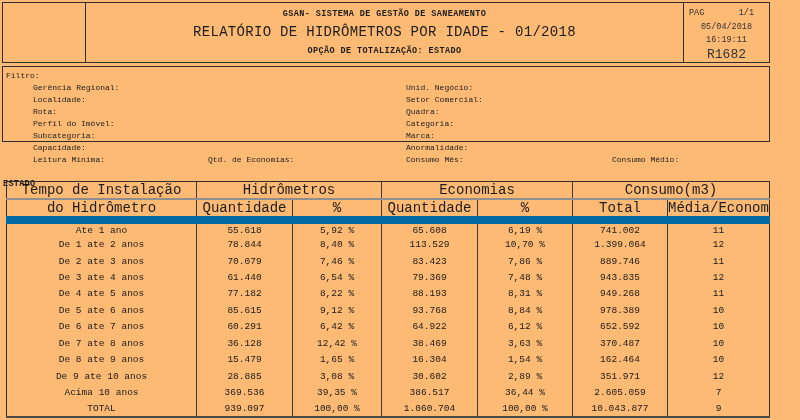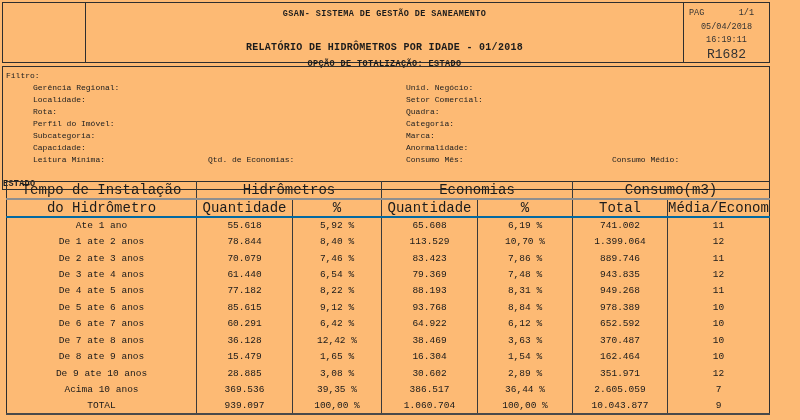--- a/index.html
+++ b/index.html
@@ -5,46 +5,46 @@
   * { margin:0; padding:0; box-sizing:border-box; }
   html,body { background:#fff; }
   body { width:800px; height:420px; font-family:"Liberation Mono","DejaVu Sans Mono",monospace; color:#1c1c1c; }
   .page { position:relative; width:800px; height:420px; background:#fdba74; overflow:hidden; }
 
   
   .header-box { position:absolute; left:2px; top:2px; width:768px; height:61px; border:1px solid #2e2e2e; display:flex; }
   .hb-left { width:83px; border-right:1px solid #2e2e2e; }
   .hb-center { flex:1; text-align:center; padding-top:6px; }
   .hb-title1 { font-size:8.5px; font-weight:bold; letter-spacing:0.4px; }
-  .hb-title2 { font-size:10px; font-weight:bold; margin-top:23px; letter-spacing:0.3px; }
+  .hb-title2 { font-size:14px; font-weight:normal; margin-top:5px; letter-spacing:0.3px; }
   .hb-title3 { font-size:8.5px; font-weight:bold; margin-top:6px; letter-spacing:0.4px; }
   .hb-right { width:86px; border-left:1px solid #2e2e2e; font-size:8.5px; color:#333; padding-top:4px; line-height:13.5px; text-align:center; }
   .pag-line { display:flex; justify-content:space-between; padding:0 15px 0 5px; }
   .rcode { font-size:13px; }
 
   
-  .filter-box { position:absolute; left:2px; top:66px; width:768px; height:124px; border:1px solid #2e2e2e; font-size:8px; color:#222; padding:3px 0 0 3px; }
+  .filter-box { position:absolute; left:2px; top:66px; width:768px; height:76px; border:1px solid #2e2e2e; font-size:8px; color:#222; padding:3px 0 0 3px; }
   .filtro-label { height:12px; line-height:11px; }
   .filter-grid { position:relative; height:84px; }
   .fcol { position:absolute; top:0; line-height:12px; white-space:pre; }
   .fcol.left  { left:27px; }
   .fcol.right { left:400px; }
   .f-extra { position:absolute; top:72px; line-height:12px; white-space:pre; }
   .f-extra.mid { left:202px; }
   .f-extra.far { left:606px; }
 
   
   .section-label { position:absolute; left:3px; top:179px; font-size:8.5px; font-weight:bold; letter-spacing:0.3px; }
 
   
   .report-table { position:absolute; left:6px; top:181px; width:763px; border-collapse:collapse; table-layout:fixed; border:1px solid #2e2e2e; border-bottom:2px solid #4a4a4a; }
   .report-table th, .report-table td { font-weight:normal; text-align:center; overflow:hidden; white-space:nowrap; }
   .report-table thead th { font-size:14px; height:17px; }
   .ghead th { border-bottom:2px solid #8f8f8f; }
-  .shead th { border-bottom:2px solid #0369a1; }
+  .shead th { border-bottom:8px solid #0369a1; }
   .report-table th + th, .report-table td + td { border-left:1px solid #3a3a3a; }
   .report-table tbody td { font-size:9.5px; height:16.45px; color:#1a1a1a; }
 </style>
 </head>
 <body>
 
 <div class="page">
 
   <div class="header-box">
     <div class="hb-left"></div>

